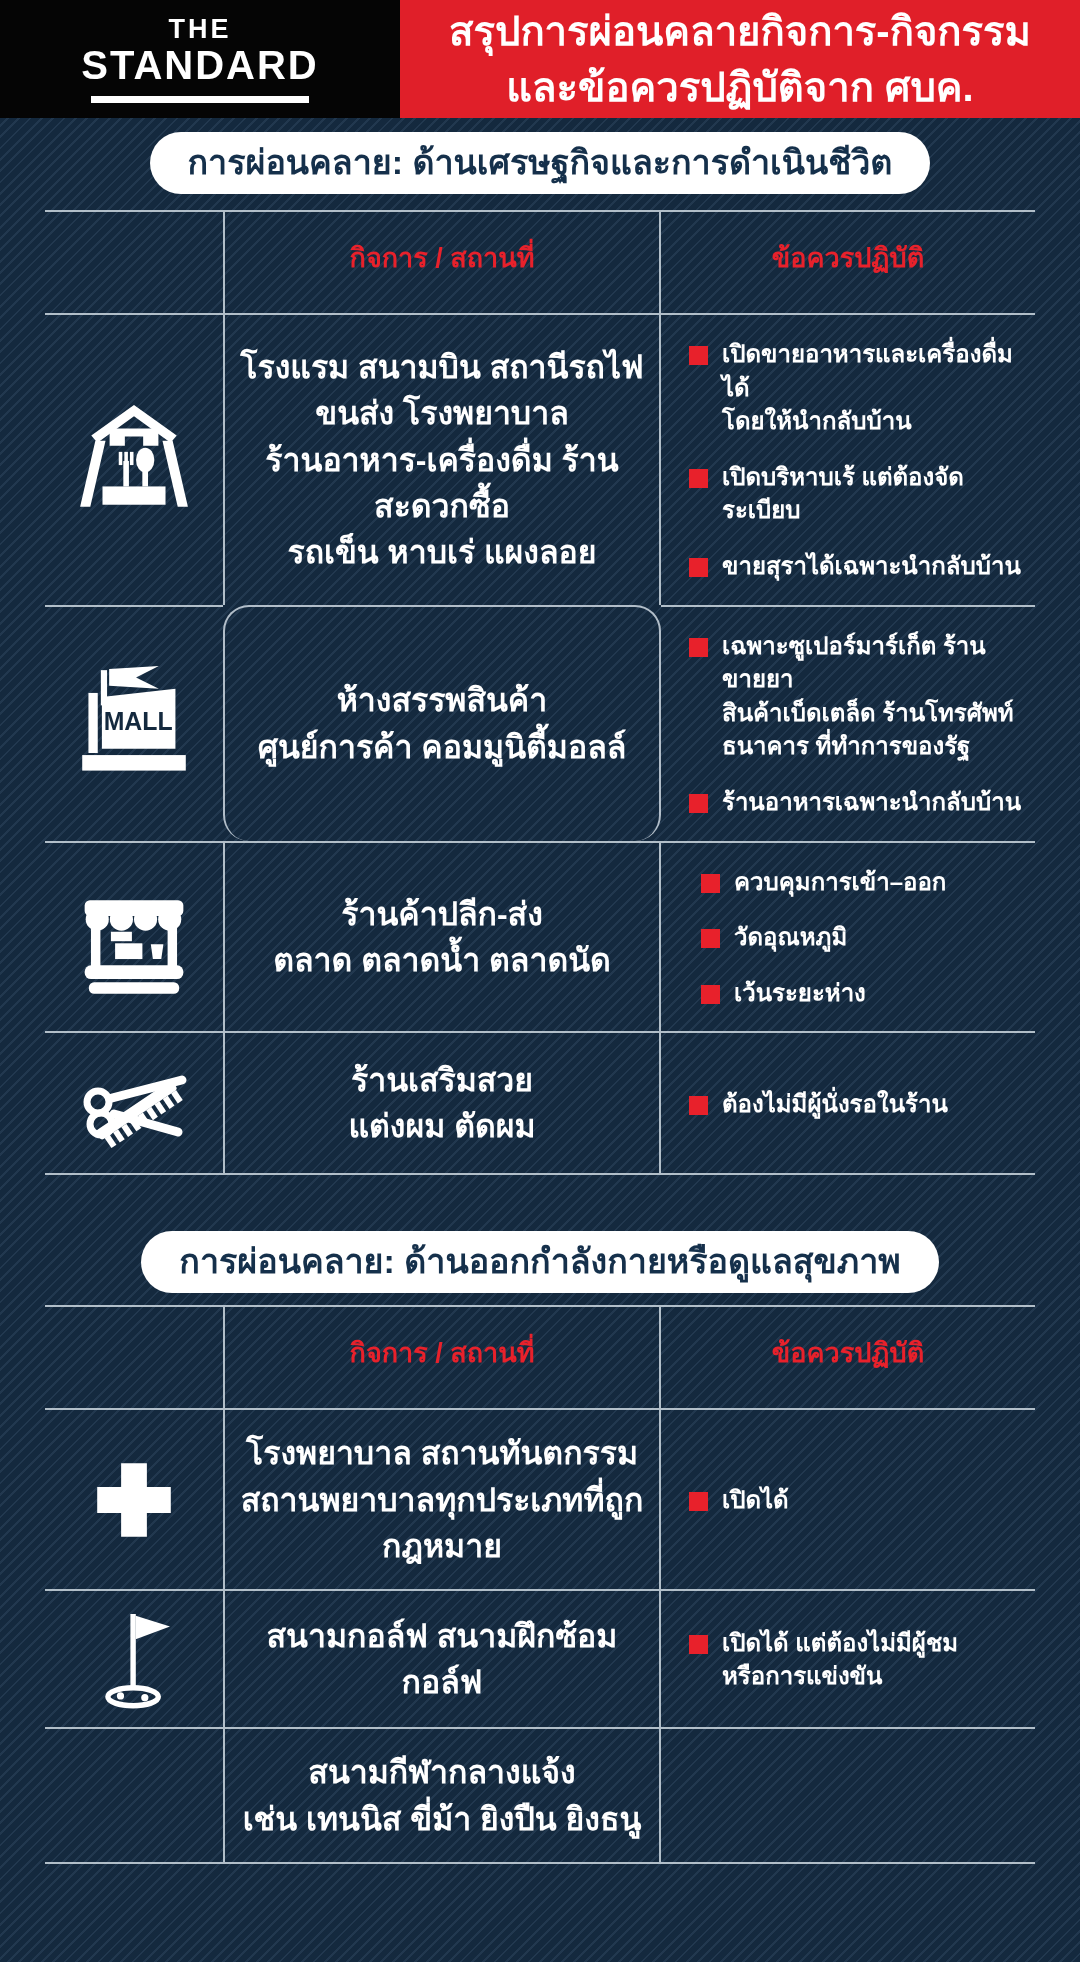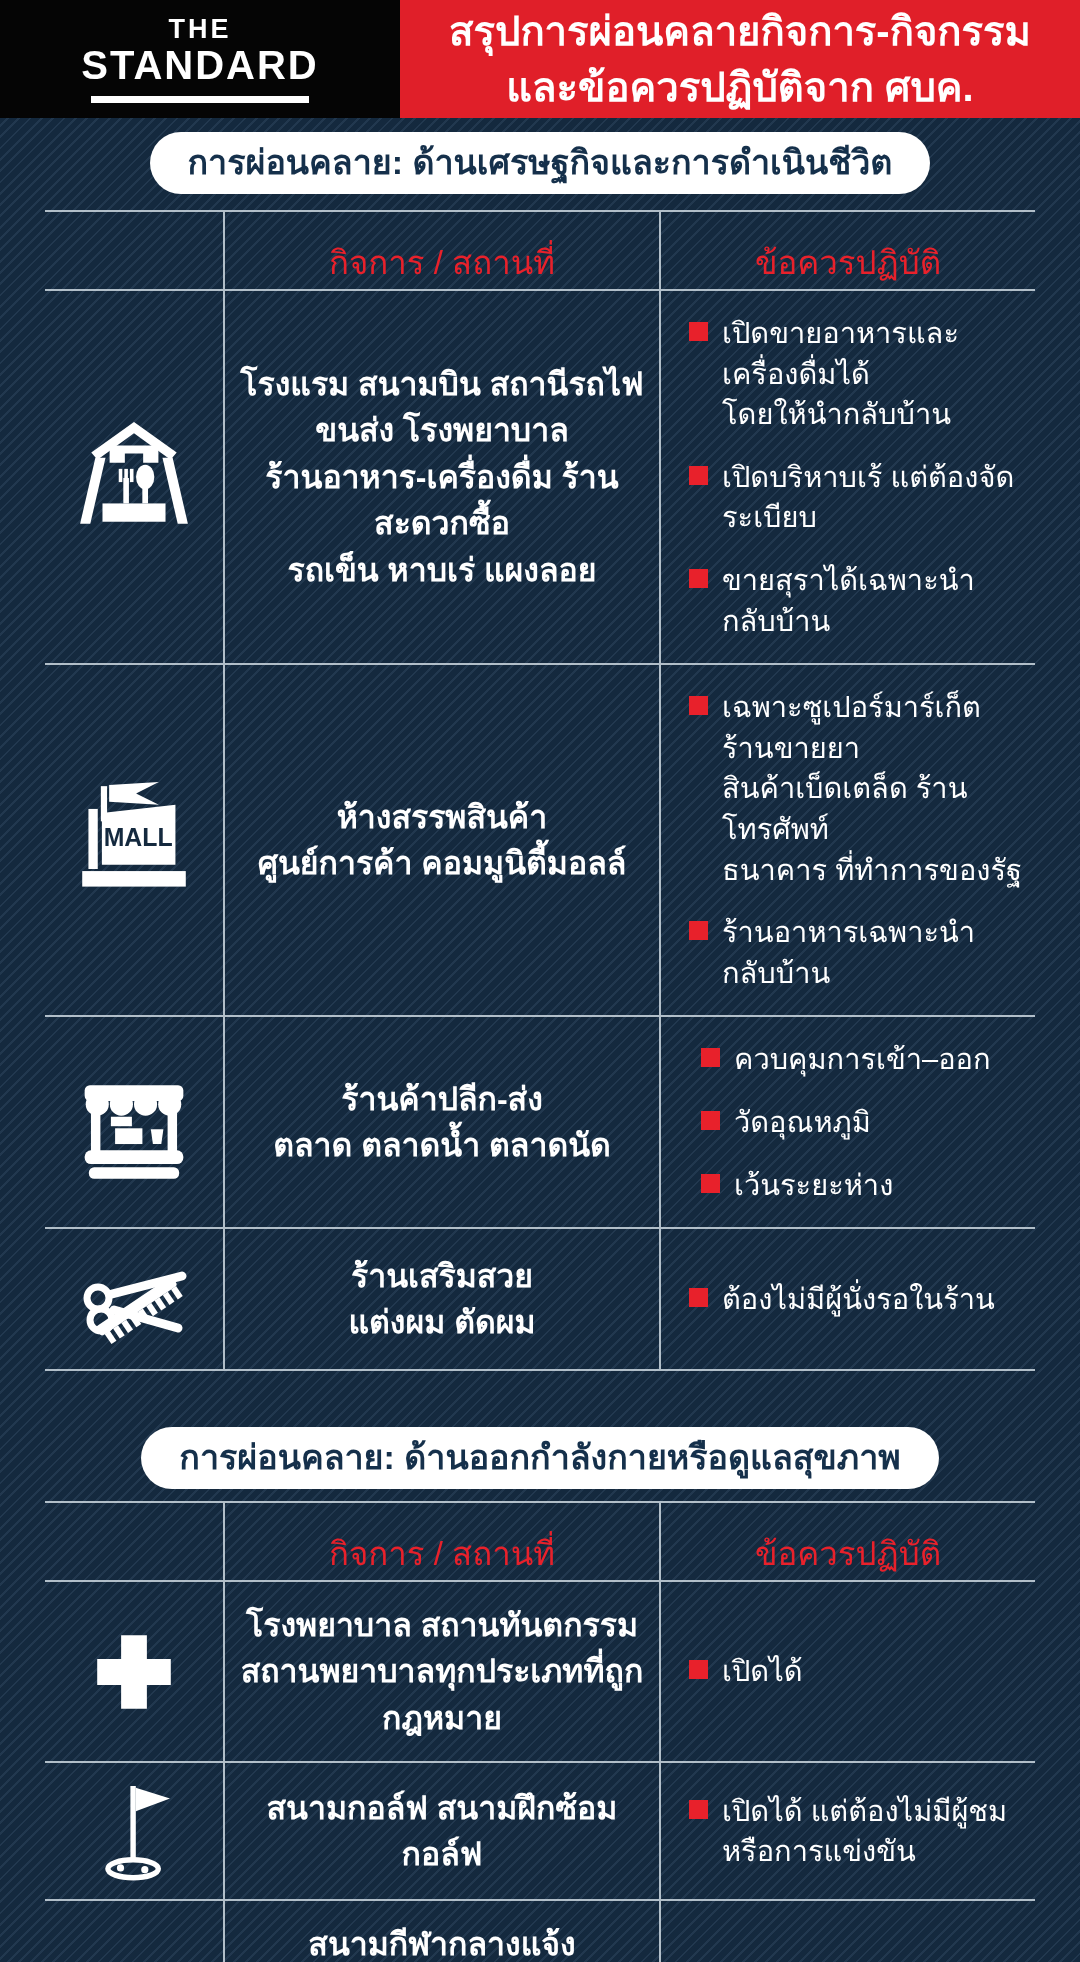--- a/index.html
+++ b/index.html
@@ -52,37 +52,37 @@
     display:grid;
     grid-template-columns:178px 438px 374px;
     border-bottom:2px solid var(--line);
   }
   .table-1{margin-top:16px;}
   .table-2{margin-top:12px;}
   .trow{display:contents;}
   .cell{display:flex;align-items:center;justify-content:center;}
   .col-mid{border-left:2px solid var(--line);border-right:2px solid var(--line);}
   .th{
-    color:var(--red-text);font-size:33px;font-weight:normal;
-    padding:24px 0 0;
+    color:var(--red-text);font-size:27px;font-weight:bold;
+    padding:24px 0 34px;
   }
   .trow .cell{border-top:2px solid var(--line);}
   .icon-cell{padding:14px 6px;}
   .icon-cell svg{display:block;}
   .name-cell{
     text-align:center;font-size:32px;font-weight:bold;line-height:1.45;
     white-space:pre-line;padding:20px 12px;
   }
   .practice-cell{
     flex-direction:column;align-items:stretch;justify-content:center;
     gap:22px;padding:22px 10px 22px 28px;
   }
   .practice{display:flex;align-items:flex-start;}
   .sq{width:19px;height:19px;background:var(--red-text);flex:none;margin:9px 14px 0 0;}
-  .ptxt{font-size:29px;font-weight:400;line-height:1.4;white-space:pre-line;}
+  .ptxt{font-size:24px;font-weight:700;line-height:1.4;white-space:pre-line;}
 </style>
 </head>
 <body>
 
 <div class="header">
   <div class="logo-box">
     <div class="logo-the">THE</div>
     <div class="logo-standard">STANDARD</div>
     <div class="logo-rule"></div>
   </div>
@@ -134,21 +134,21 @@
       </div></div>
     <div class="trow"><div class="cell icon-cell" style="min-height: 196px;">
         <svg width="128" height="116" viewBox="0 0 120 112" fill="#fff">
  <rect x="28" y="4" width="6" height="34"></rect>
  <polygon points="36,3 84,0 62,11 84,22 36,19"></polygon>
  <rect x="16" y="26" width="9" height="58"></rect>
  <polygon points="29,30 100,22 100,80 29,80"></polygon>
  <text x="64" y="62" font-size="24" font-weight="bold" fill="#14293e" text-anchor="middle" font-family="Liberation Sans, sans-serif">MALL</text>
  <rect x="10" y="86" width="100" height="15"></rect>
 </svg>
-      </div><div class="cell name-cell col-mid" style="min-height: 196px;">ห้างสรรพสินค้า
+      </div><div class="cell name-cell col-mid" style="min-height: 196px; border-radius: 26px;">ห้างสรรพสินค้า
 ศูนย์การค้า คอมมูนิตี้มอลล์</div><div class="cell practice-cell" style="min-height: 196px;">
         <div class="practice">
           <span class="sq"></span>
           <span class="ptxt">เฉพาะซูเปอร์มาร์เก็ต ร้านขายยา
 สินค้าเบ็ดเตล็ด ร้านโทรศัพท์
 ธนาคาร ที่ทำการของรัฐ</span>
         </div>
         <div class="practice">
           <span class="sq"></span>
           <span class="ptxt">ร้านอาหารเฉพาะนำกลับบ้าน</span>

